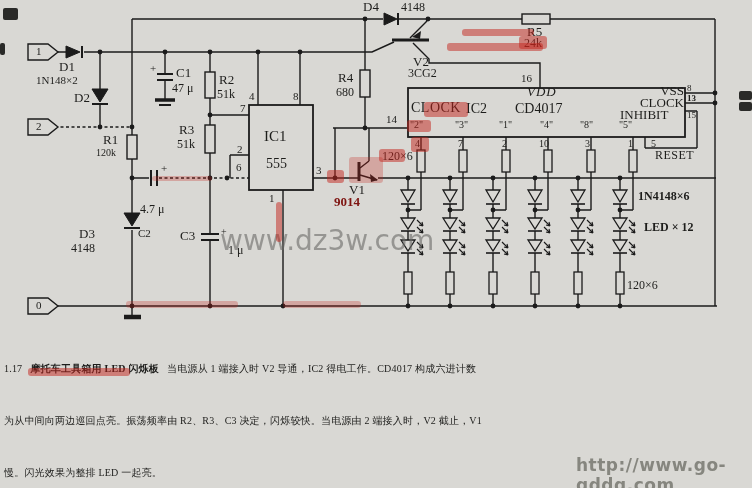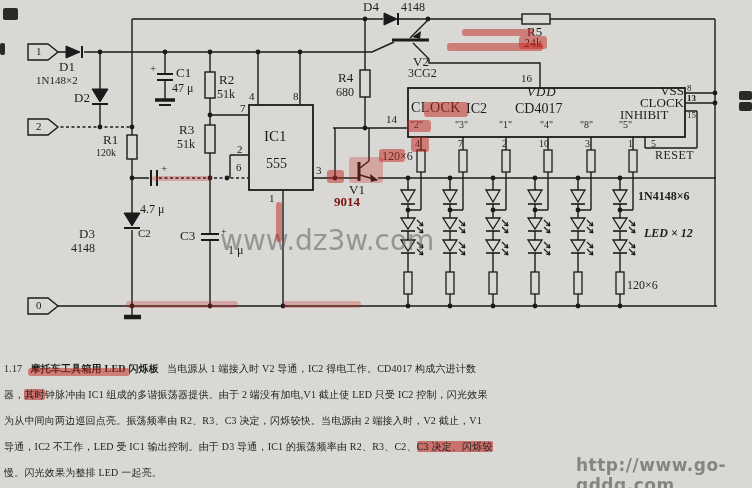--- a/index.html
+++ b/index.html
@@ -238,38 +238,32 @@
   <div class="lbl" style="left:619px;top:120px;font-size:10px;">"5"</div>
   <div class="lbl" style="left:415px;top:139px;font-size:10px;">4</div>
   <div class="lbl" style="left:458px;top:139px;font-size:10px;">7</div>
   <div class="lbl" style="left:502px;top:139px;font-size:10px;">2</div>
   <div class="lbl" style="left:539px;top:139px;font-size:10px;">10</div>
   <div class="lbl" style="left:585px;top:139px;font-size:10px;">3</div>
   <div class="lbl" style="left:628px;top:139px;font-size:10px;">1</div>
 
   <div class="lbl" style="left:382px;top:150px;font-size:12px;">120×6</div>
   <div class="lbl" style="left:638px;top:190px;font-size:12px;font-weight:bold;">1N4148×6</div>
-  <div class="lbl" style="left:644px;top:227px;font-size:12px;font-weight:bold;font-style:italic;">LED × 12</div>
+  <div class="lbl" style="left:644px;top:221px;font-size:12px;font-weight:bold;">LED × 12</div>
   <div class="lbl" style="left:627px;top:279px;font-size:12px;">120×6</div>
 
   <div class="wmark" style="left:220px;top:224px;font-size:28px;">www.dz3w.com</div>
   <div class="urlmark" style="left:576px;top:455px;">http://www.go-gddq.com</div>
 
   <div class="cap-line" style="top:362px;">
     <span>1.17</span>&nbsp;&nbsp;
     <span class="cap-title">摩托车工具箱用 LED 闪烁板</span>&nbsp;&nbsp;
     <span>当电源从 1 端接入时 V2 导通，IC2 得电工作。CD4017 构成六进计数</span>
   </div>
-  <div class="cap-line" style="top:388px;">
-    <span>器，</span><span class="hl-red">其时</span><span>钟脉冲由 IC1 组成的多谐振荡器提供。由于 2 端没有加电,V1 截止使 LED 只受 IC2 控制，闪光效果</span>
-  </div>
   <div class="cap-line" style="top:414px;">为从中间向两边巡回点亮。振荡频率由 R2、R3、C3 决定，闪烁较快。当电源由 2 端接入时，V2 截止，V1</div>
-  <div class="cap-line" style="top:440px;">
-    <span>导通，IC2 不工作，LED 受 IC1 输出控制。由于 D3 导通，IC1 的振荡频率由 R2、R3、C2、</span><span class="hl-red">C3 决定、闪烁较</span>
-  </div>
   <div class="cap-line" style="top:466px;">慢。闪光效果为整排 LED 一起亮。</div>
 
   <div class="redmark" style="left:447px;top:43px;width:96px;height:8px;"></div>
   <div class="redmark" style="left:462px;top:29px;width:72px;height:7px;"></div>
   <div class="redmark" style="left:519px;top:36px;width:28px;height:13px;"></div>
   <div class="redmark" style="left:424px;top:102px;width:44px;height:15px;"></div>
   <div class="redmark" style="left:407px;top:120px;width:24px;height:12px;"></div>
   <div class="redmark" style="left:411px;top:137px;width:18px;height:15px;"></div>
   <div class="redmark" style="left:379px;top:149px;width:26px;height:13px;"></div>
   <div class="redmark" style="left:327px;top:170px;width:17px;height:13px;"></div>

